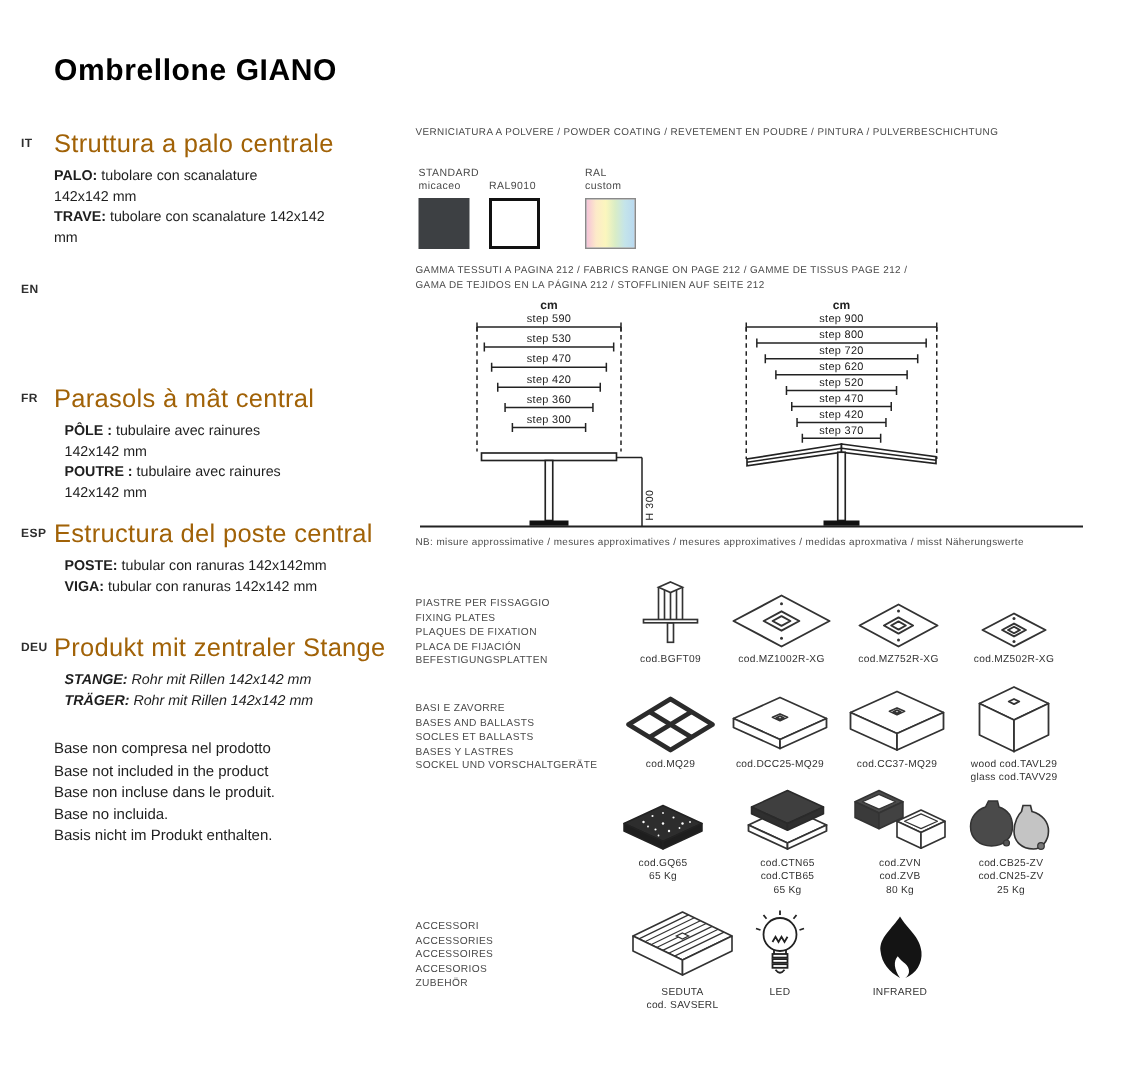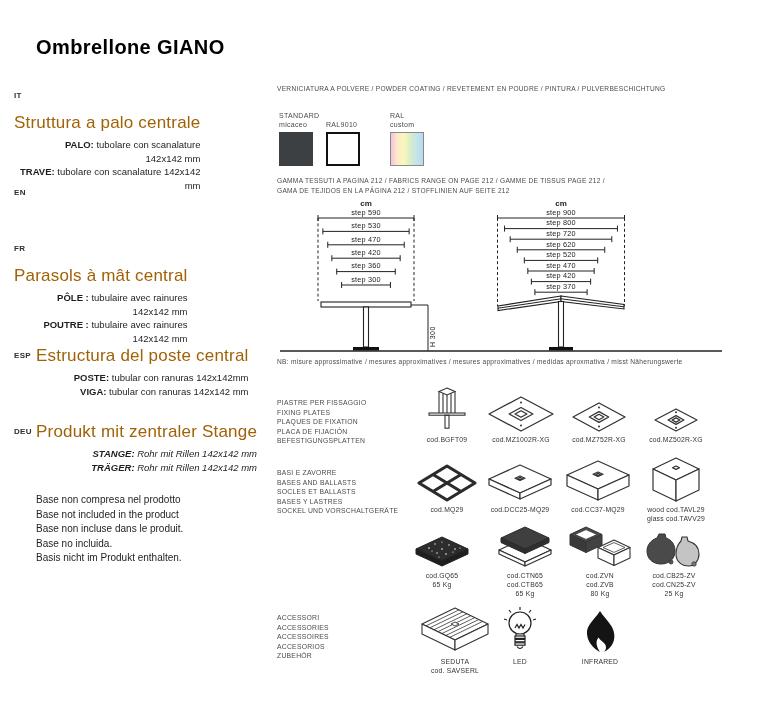--- a/index.html
+++ b/index.html
@@ -6,21 +6,21 @@
   .page{position:relative;width:758px;height:725px;background:#fff;overflow:hidden;
         font-family:"Liberation Sans",sans-serif;color:#222;}
   .abs{position:absolute;}
 
   
   #title{left:36px;top:36px;font-size:20px;font-weight:bold;letter-spacing:.4px;color:#000000;}
   .lang-section{position:absolute;left:14px;display:flex;}
   .lang-tag{flex:0 0 22px;width:22px;font-size:8px;font-weight:bold;color:#2e2e2e;padding-top:5px;letter-spacing:.3px;}
   .sec-heading{font-size:17px;color:#a16207;letter-spacing:.2px;white-space:nowrap;}
   .sec-body{margin-top:5px;font-size:9.5px;line-height:13.5px;color:#1e1e1e;}
-  .sec-body div{white-space:nowrap;text-align:right;}
+  .sec-body div{white-space:nowrap;}
   #base-note{left:36px;top:493px;font-size:10px;line-height:14.6px;color:#1e1e1e;}
 
   
   .tiny{font-size:6.6px;letter-spacing:.28px;color:#4a4a4a;}
   #coating-header{left:277px;top:85px;white-space:nowrap;}
   #fabrics-note{left:277px;top:176px;line-height:10px;}
   #nb-note{left:277px;top:358px;white-space:nowrap;}
 
   
   .swatch{position:absolute;top:104px;width:46px;}
@@ -45,36 +45,36 @@
   .item-icon{display:flex;align-items:flex-end;justify-content:center;}
   .item-codes{margin-top:3px;font-size:6.8px;line-height:9px;letter-spacing:.2px;color:#333;}
 </style>
 </head>
 <body>
 
 <div class="page">
   <div class="abs" id="title">Ombrellone GIANO</div>
 
   <div id="language-sections">
-      <div class="lang-section" style="top: 86px; flex-direction: column;">
+      <div class="lang-section" style="top: 86px;">
         <span class="lang-tag">IT</span>
         <div>
           <div class="sec-heading">Struttura a palo centrale</div>
           <div class="sec-body" style="margin-left: 0px;">
             <div><b>PALO:</b> tubolare con scanalature</div>
             <div>142x142 mm</div>
             <div><b>TRAVE:</b> tubolare con scanalature 142x142</div>
             <div>mm</div>
           </div>
         </div>
       </div>
       <div class="lang-section" style="top: 183px;">
         <span class="lang-tag">EN</span>
       </div>
-      <div class="lang-section" style="top: 239px; flex-direction: column;">
+      <div class="lang-section" style="top: 256px;">
         <span class="lang-tag">FR</span>
         <div>
           <div class="sec-heading">Parasols à mât central</div>
           <div class="sec-body" style="margin-left: 7px;">
             <div><b>PÔLE :</b> tubulaire avec rainures</div>
             <div>142x142 mm</div>
             <div><b>POUTRE :</b> tubulaire avec rainures</div>
             <div>142x142 mm</div>
           </div>
         </div>

